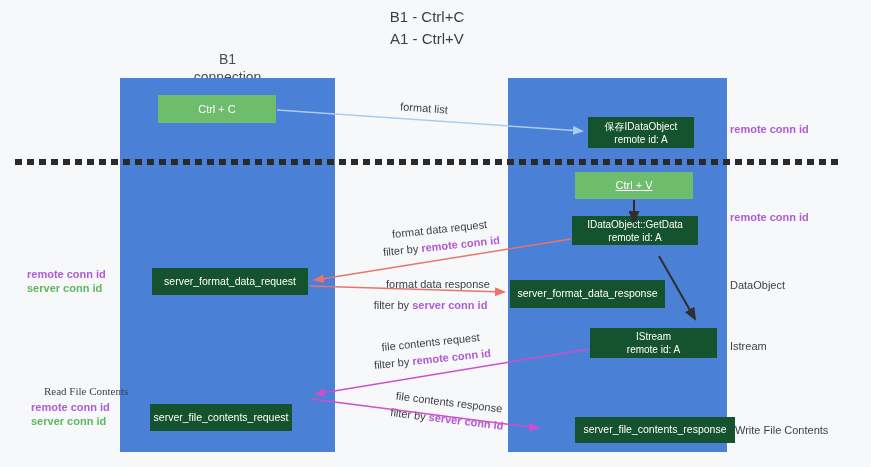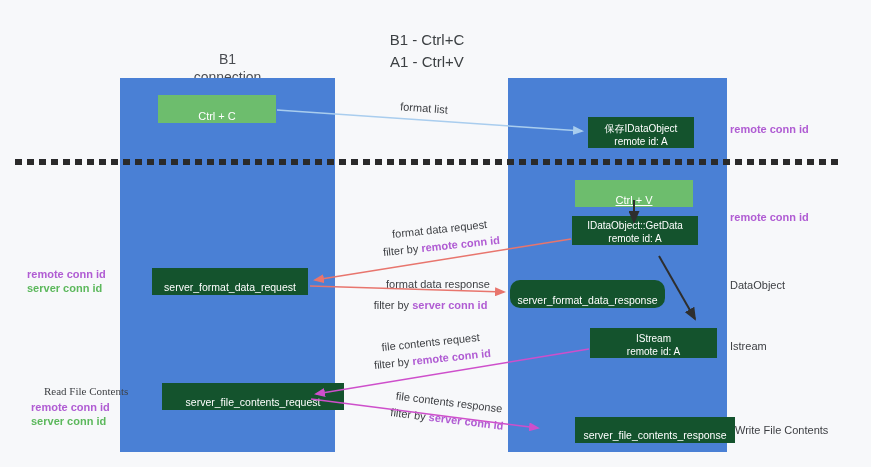--- a/index.html
+++ b/index.html
@@ -4,29 +4,29 @@
 <style>
   html,body { margin:0; padding:0; background:#f7f8fa; }
   .canvas {
     position:relative; width:871px; height:467px; overflow:hidden;
     background:#f7f8fa;
     font-family:"Liberation Sans", sans-serif;
     color:#3d3f43;
   }
   .title {
     position:absolute; left:0; top:6px; width:854px; text-align:center;
-    font-size:15px; line-height:1.45; color:#3c4043;margin-top:23px;
+    font-size:15px; line-height:1.45; color:#3c4043;
   }
   .lane { position:absolute; background:#4a80d5; }
   .lane-header {
     position:absolute; text-align:center; font-size:14px; color:#4a4d52; line-height:1.25;
   }
   .node {
     position:absolute; display:flex; flex-direction:column; align-items:center;
-    justify-content:flex-end; color:#ffffff; text-align:center; line-height:1.3;
+    justify-content:center; color:#ffffff; text-align:center; line-height:1.3;
     z-index:3;
   }
   .green { background:#6dbd6d; font-size:11px; }
   .orange { background:#14532d; font-size:10.5px; }
   .orange .ln { font-size:10px; }
   .dashed {
     position:absolute; height:6px; z-index:4;
     background:repeating-linear-gradient(90deg,#2a2a2a 0 7px, transparent 7px 12px);
   }
   .side { position:absolute; font-size:11px; white-space:nowrap; z-index:3; }
@@ -61,43 +61,43 @@
 
   <div class="node green" style="left:158px; top:95px; width:118px; height:28px;">
     <span>Ctrl + C</span>
   </div>
 
   <div class="node orange" style="left:588px; top:117px; width:106px; height:31px;">
     <span class="ln">保存IDataObject</span>
     <span class="ln">remote id: A</span>
   </div>
 
-  <div class="node green" style="left:575px; top:180px; width:118px; height:27px;text-decoration:underline;">
+  <div class="node green" style="left:575px; top:172px; width:118px; height:27px;text-decoration:underline;">
     <span>Ctrl + V</span>
   </div>
 
   <div class="node orange" style="left:572px; top:216px; width:126px; height:29px;">
     <span class="ln">IDataObject::GetData</span>
     <span class="ln">remote id: A</span>
   </div>
 
   <div class="node orange" style="left:152px; top:268px; width:156px; height:27px;">
     <span>server_format_data_request</span>
   </div>
 
-  <div class="node orange" style="left:510px; top:280px; width:155px; height:28px;border-radius:10px;">
+  <div class="node orange" style="left:510px; top:280px; width:155px; height:28px;">
     <span>server_format_data_response</span>
   </div>
 
   <div class="node orange" style="left:590px; top:328px; width:127px; height:30px;">
     <span class="ln">IStream</span>
     <span class="ln">remote id: A</span>
   </div>
 
-  <div class="node orange" style="left:150px; top:383px; width:182px; height:27px;margin-left:12px;">
+  <div class="node orange" style="left:150px; top:404px; width:142px; height:27px;">
     <span>server_file_contents_request</span>
   </div>
 
   <div class="node orange" style="left:545px; top:417px; width:160px; height:26px;margin-left:30px;">
     <span>server_file_contents_response</span>
   </div>
 
   <div class="side bp" style="left:730px; top:123px;">remote conn id</div>
   <div class="side bp" style="left:730px; top:211px;">remote conn id</div>
   <div class="side dark" style="left:730px; top:235px;margin-top:44px;">DataObject</div>

